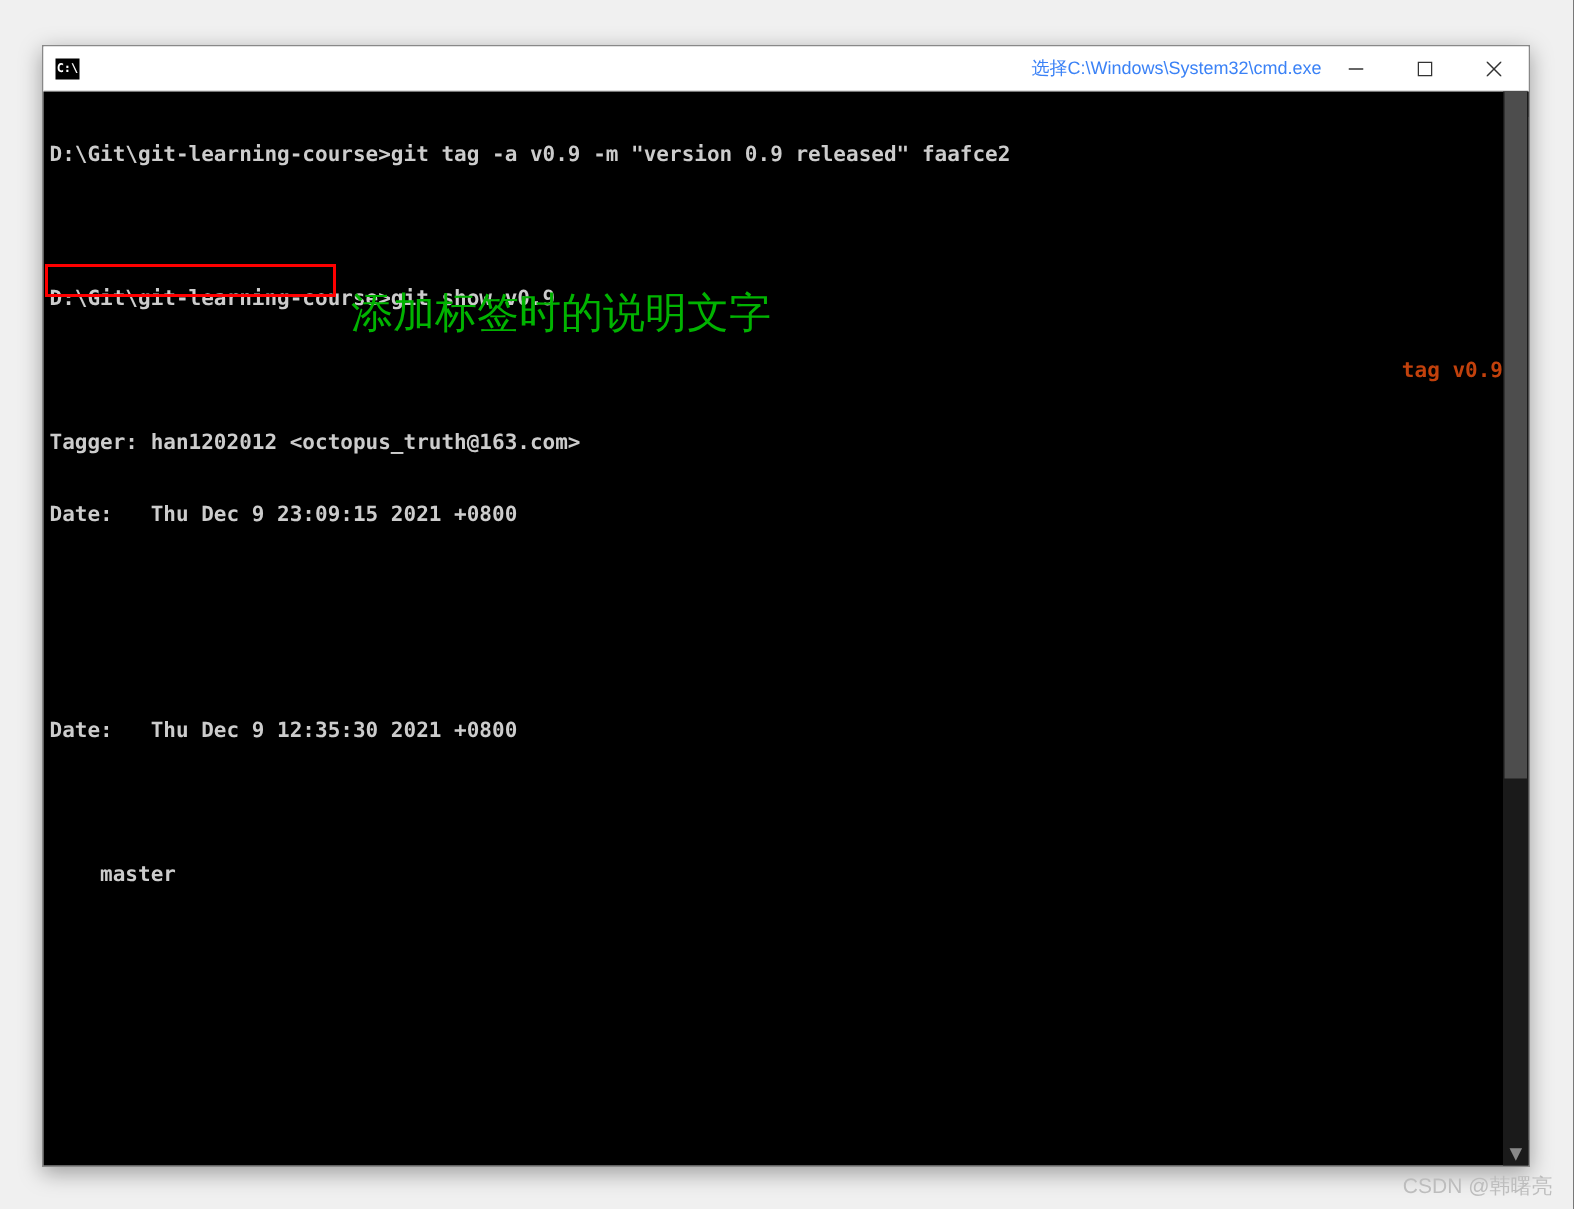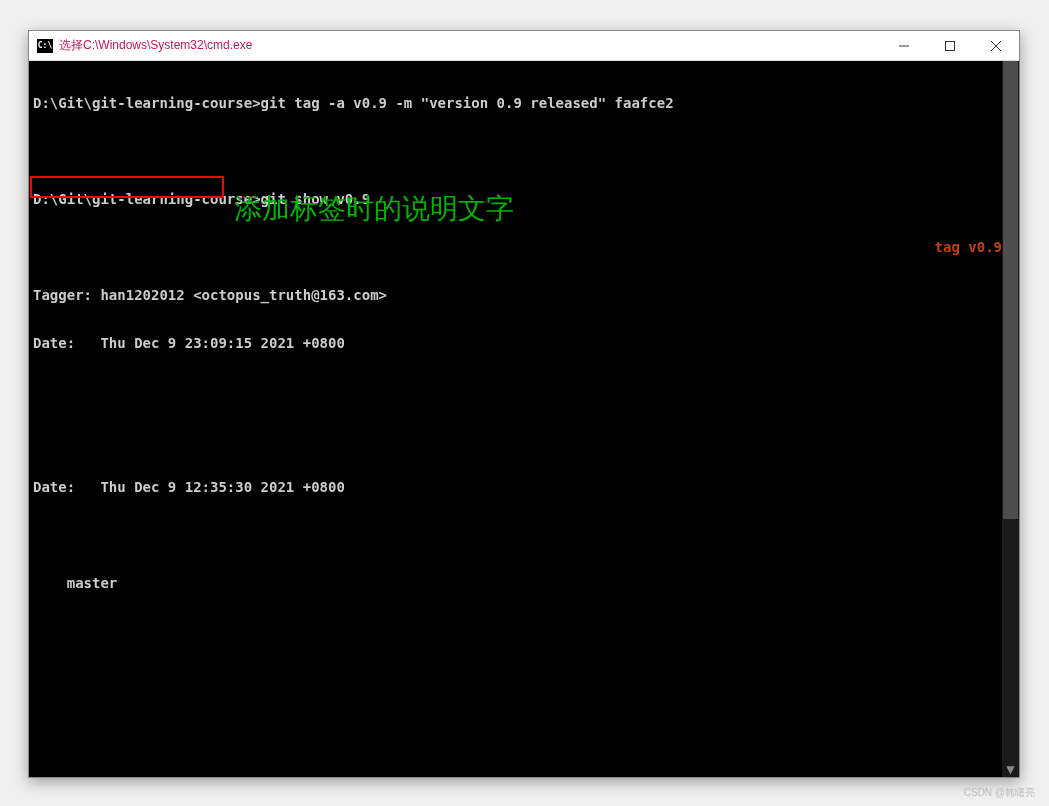--- a/index.html
+++ b/index.html
@@ -43,22 +43,23 @@
     }
     .titlebar-icon span {
       color: #fff;
       font-size: 8px;
       font-family: Consolas, monospace;
       line-height: 1;
       font-weight: bold;
     }
     .titlebar-title {
       font-size: 12px;
-      color: #be185d;
+      color: #3b82f6;
       flex: 1;
+      text-align: right;
     }
     .window-controls {
       display: flex;
       height: 100%;
     }
     .win-btn {
       width: 46px;
       height: 100%;
       display: flex;
       align-items: center;
@@ -132,21 +133,21 @@
       font-family: "KaiTi", "STKaiti", serif;
       font-size: 28px;
       font-weight: normal;
       pointer-events: none;
     }
     .watermark {
       position: absolute;
       right: 14px;
       bottom: 6px;
       color: #bdbdbd;
-      font-size: 10px;
+      font-size: 14px;
       font-family: "Microsoft YaHei", sans-serif;
       margin-top: 20px;
     }
   </style>
 </head>
 <body>
 
 <div class="window">
   <div class="titlebar">
     <div class="titlebar-icon">

